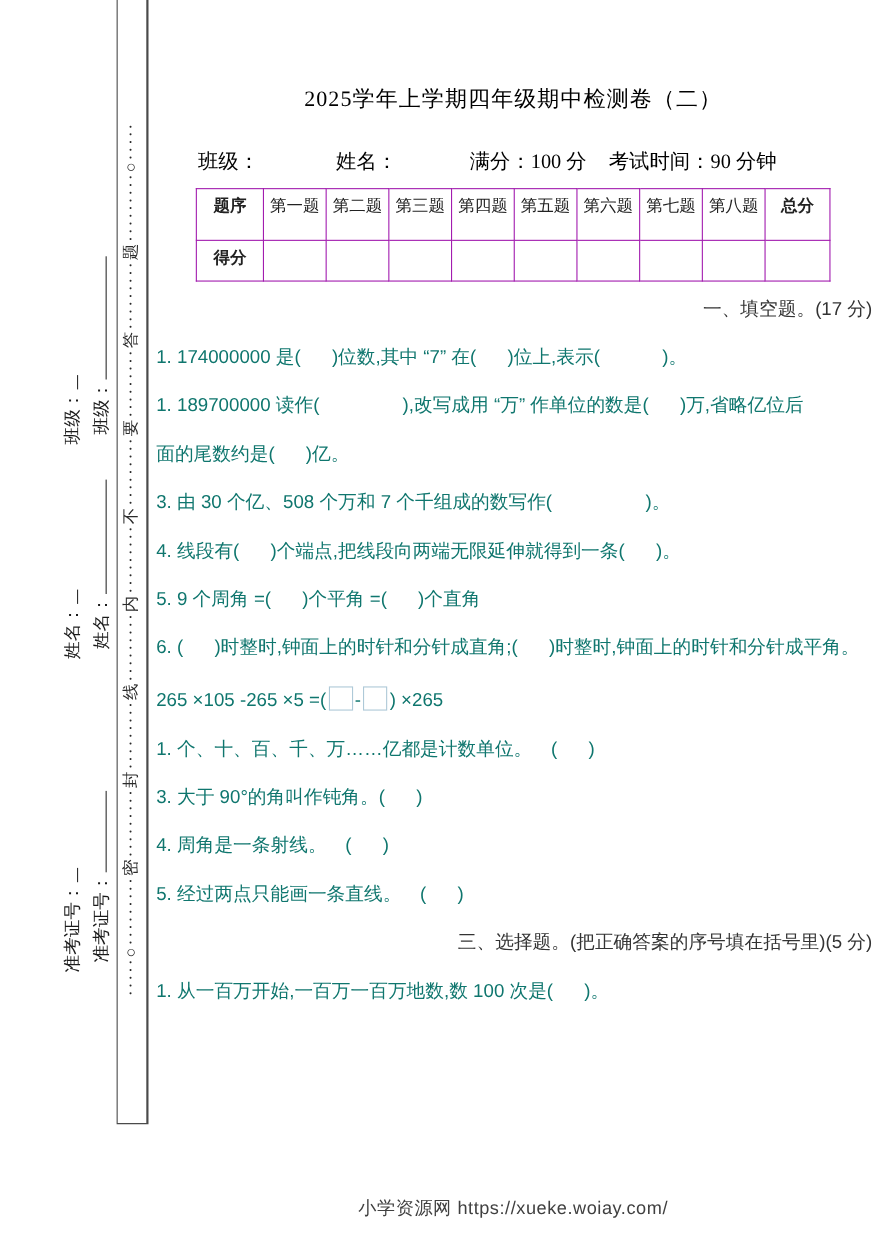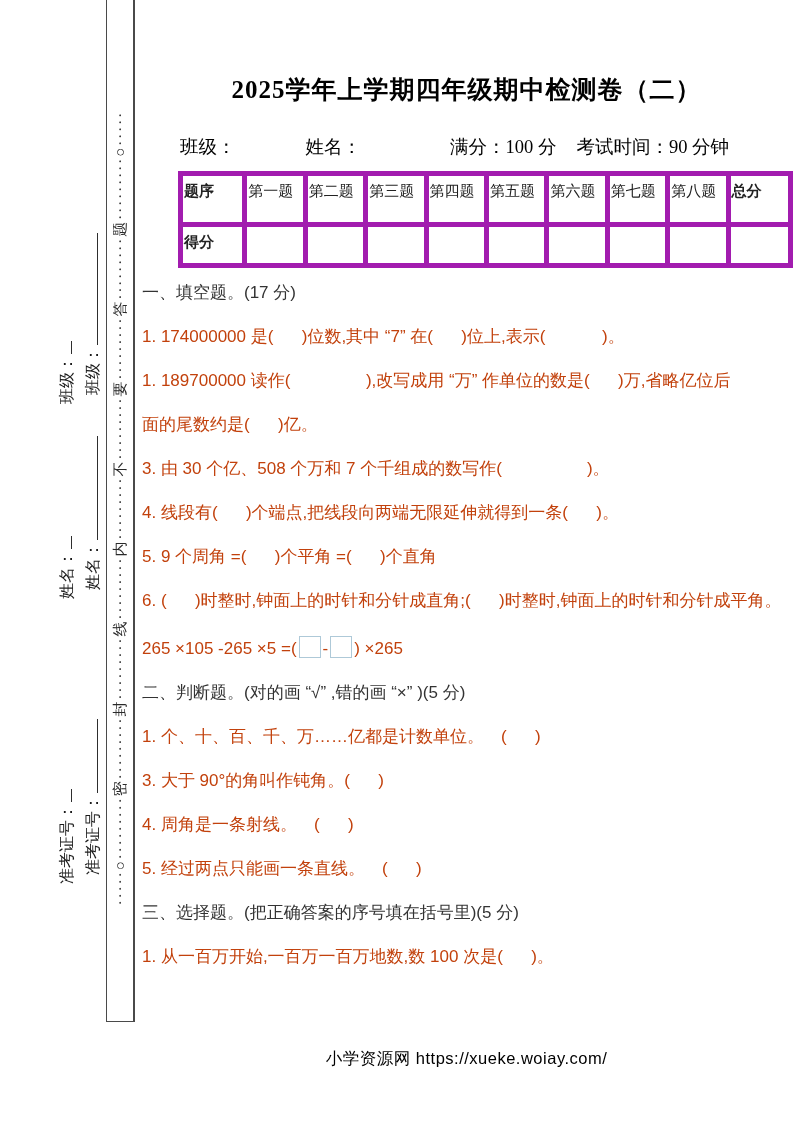--- a/index.html
+++ b/index.html
@@ -24,44 +24,44 @@
   .sf-row{display:flex;align-items:baseline;height:22px;line-height:22px;}
   .sf-row.copy1{margin-left:-9px;}
   .u{display:inline-block;border-bottom:1px solid #2e2e2e;height:14px;}
   .u-short{width:13px;margin-left:2px;}
   .f1 .u-long{width:112px;} .f2 .u-long{width:104px;} .f3 .u-long{width:74px;}
   .u-long{margin-left:2px;}
 
   
   .content{position:absolute;left:140px;top:0;width:653px;}
   .title{margin:74px 0 0;text-align:center;font-family:"Liberation Serif","DejaVu Serif",serif;
-         font-weight:bold;font-size:25px;line-height:32px;color:#000;letter-spacing:1px;}
+         font-weight:normal;font-size:20px;line-height:32px;color:#000;letter-spacing:1px;}
   .info-row{margin:28px 0 0 40px;display:flex;align-items:baseline;
             font-family:"Liberation Serif","DejaVu Serif",serif;font-size:18.5px;color:#000;}
   .info-row .i1{margin-left:0;} .info-row .i2{margin-left:70px;}
-  .info-row .i3{margin-left:89px;} .info-row .i4{margin-left:20px;text-align:center;}
+  .info-row .i3{margin-left:66px;} .info-row .i4{margin-left:20px;text-align:center;}
 
   table.score{border-collapse:collapse;margin:12px 0 0 38px;}
-  table.score td{border:5px solid #a21caf;vertical-align:top;
+  table.score td{border:1px solid #a21caf;text-align:center;vertical-align:top;
                  font-family:"Liberation Serif","DejaVu Serif",serif;font-size:15px;
                  color:#222;padding:6px 1px 0 1px;}
   tr.hrow td{width:54px;height:40px;}
   tr.hrow td:first-child{width:58px;} tr.hrow td:last-child{width:56px;}
   tr.srow td{height:30px;}
   td.tb{font-family:"Liberation Sans","DejaVu Sans",sans-serif;font-weight:bold;
         font-size:17.5px;color:#000;}
 
   .body-lines{margin:16px 0 0 2px;}
-  .line{white-space:pre;font-size:17px;line-height:18px;margin-bottom:26px;color:#c2410c;}
-  .line.heading{color:#333;}
+  .line{white-space:pre;font-size:17px;line-height:18px;margin-bottom:26px;color:#0f766e;}
+  .line.heading{color:#333;text-align:right;}
   .blank-box{display:inline-block;width:20px;height:20px;border:1px solid #aec9d8;
              background:#fff;vertical-align:-4px;margin:0 2px;}
 
-  .footer{position:absolute;left:140px;top:1048px;width:653px;text-align:center;
-          font-size:16.5px;color:#000000;letter-spacing:0.5px;}
+  .footer{position:absolute;left:140px;top:1088px;width:653px;text-align:center;
+          font-size:16.5px;color:#404040;letter-spacing:0.5px;}
 </style>
 </head>
 <body>
 
 <div class="page">
 
   <div class="sf f1">
     <div class="sf-inner">
       <span class="sf-row copy1">
           <span>班级：</span>
@@ -144,21 +144,20 @@
     <div class="body-lines" id="question-list">
         <div class="line heading">一、填空题。(17 分)</div>
         <div class="line question">1. 174000000 是(      )位数,其中 “7” 在(      )位上,表示(            )。</div>
         <div class="line question">1. 189700000 读作(                ),改写成用 “万” 作单位的数是(      )万,省略亿位后</div>
         <div class="line question">面的尾数约是(      )亿。</div>
         <div class="line question">3. 由 30 个亿、508 个万和 7 个千组成的数写作(                  )。</div>
         <div class="line question">4. 线段有(      )个端点,把线段向两端无限延伸就得到一条(      )。</div>
         <div class="line question">5. 9 个周角 =(      )个平角 =(      )个直角</div>
         <div class="line question">6. (      )时整时,钟面上的时针和分针成直角;(      )时整时,钟面上的时针和分针成平角。</div>
         <div class="line question">265 ×105 -265 ×5 =(<span class="blank-box"></span>-<span class="blank-box"></span>) ×265</div>
-        <div class="line heading">二、判断题。(对的画 “√” ,错的画 “×” )(5 分)</div>
         <div class="line question">1. 个、十、百、千、万……亿都是计数单位。　(      )</div>
         <div class="line question">3. 大于 90°的角叫作钝角。(      )</div>
         <div class="line question">4. 周角是一条射线。　(      )</div>
         <div class="line question">5. 经过两点只能画一条直线。　(      )</div>
         <div class="line heading">三、选择题。(把正确答案的序号填在括号里)(5 分)</div>
         <div class="line question">1. 从一百万开始,一百万一百万地数,数 100 次是(      )。</div>
       </div>
   </div>
 
   <div class="footer">小学资源网 https://xueke.woiay.com/</div>

